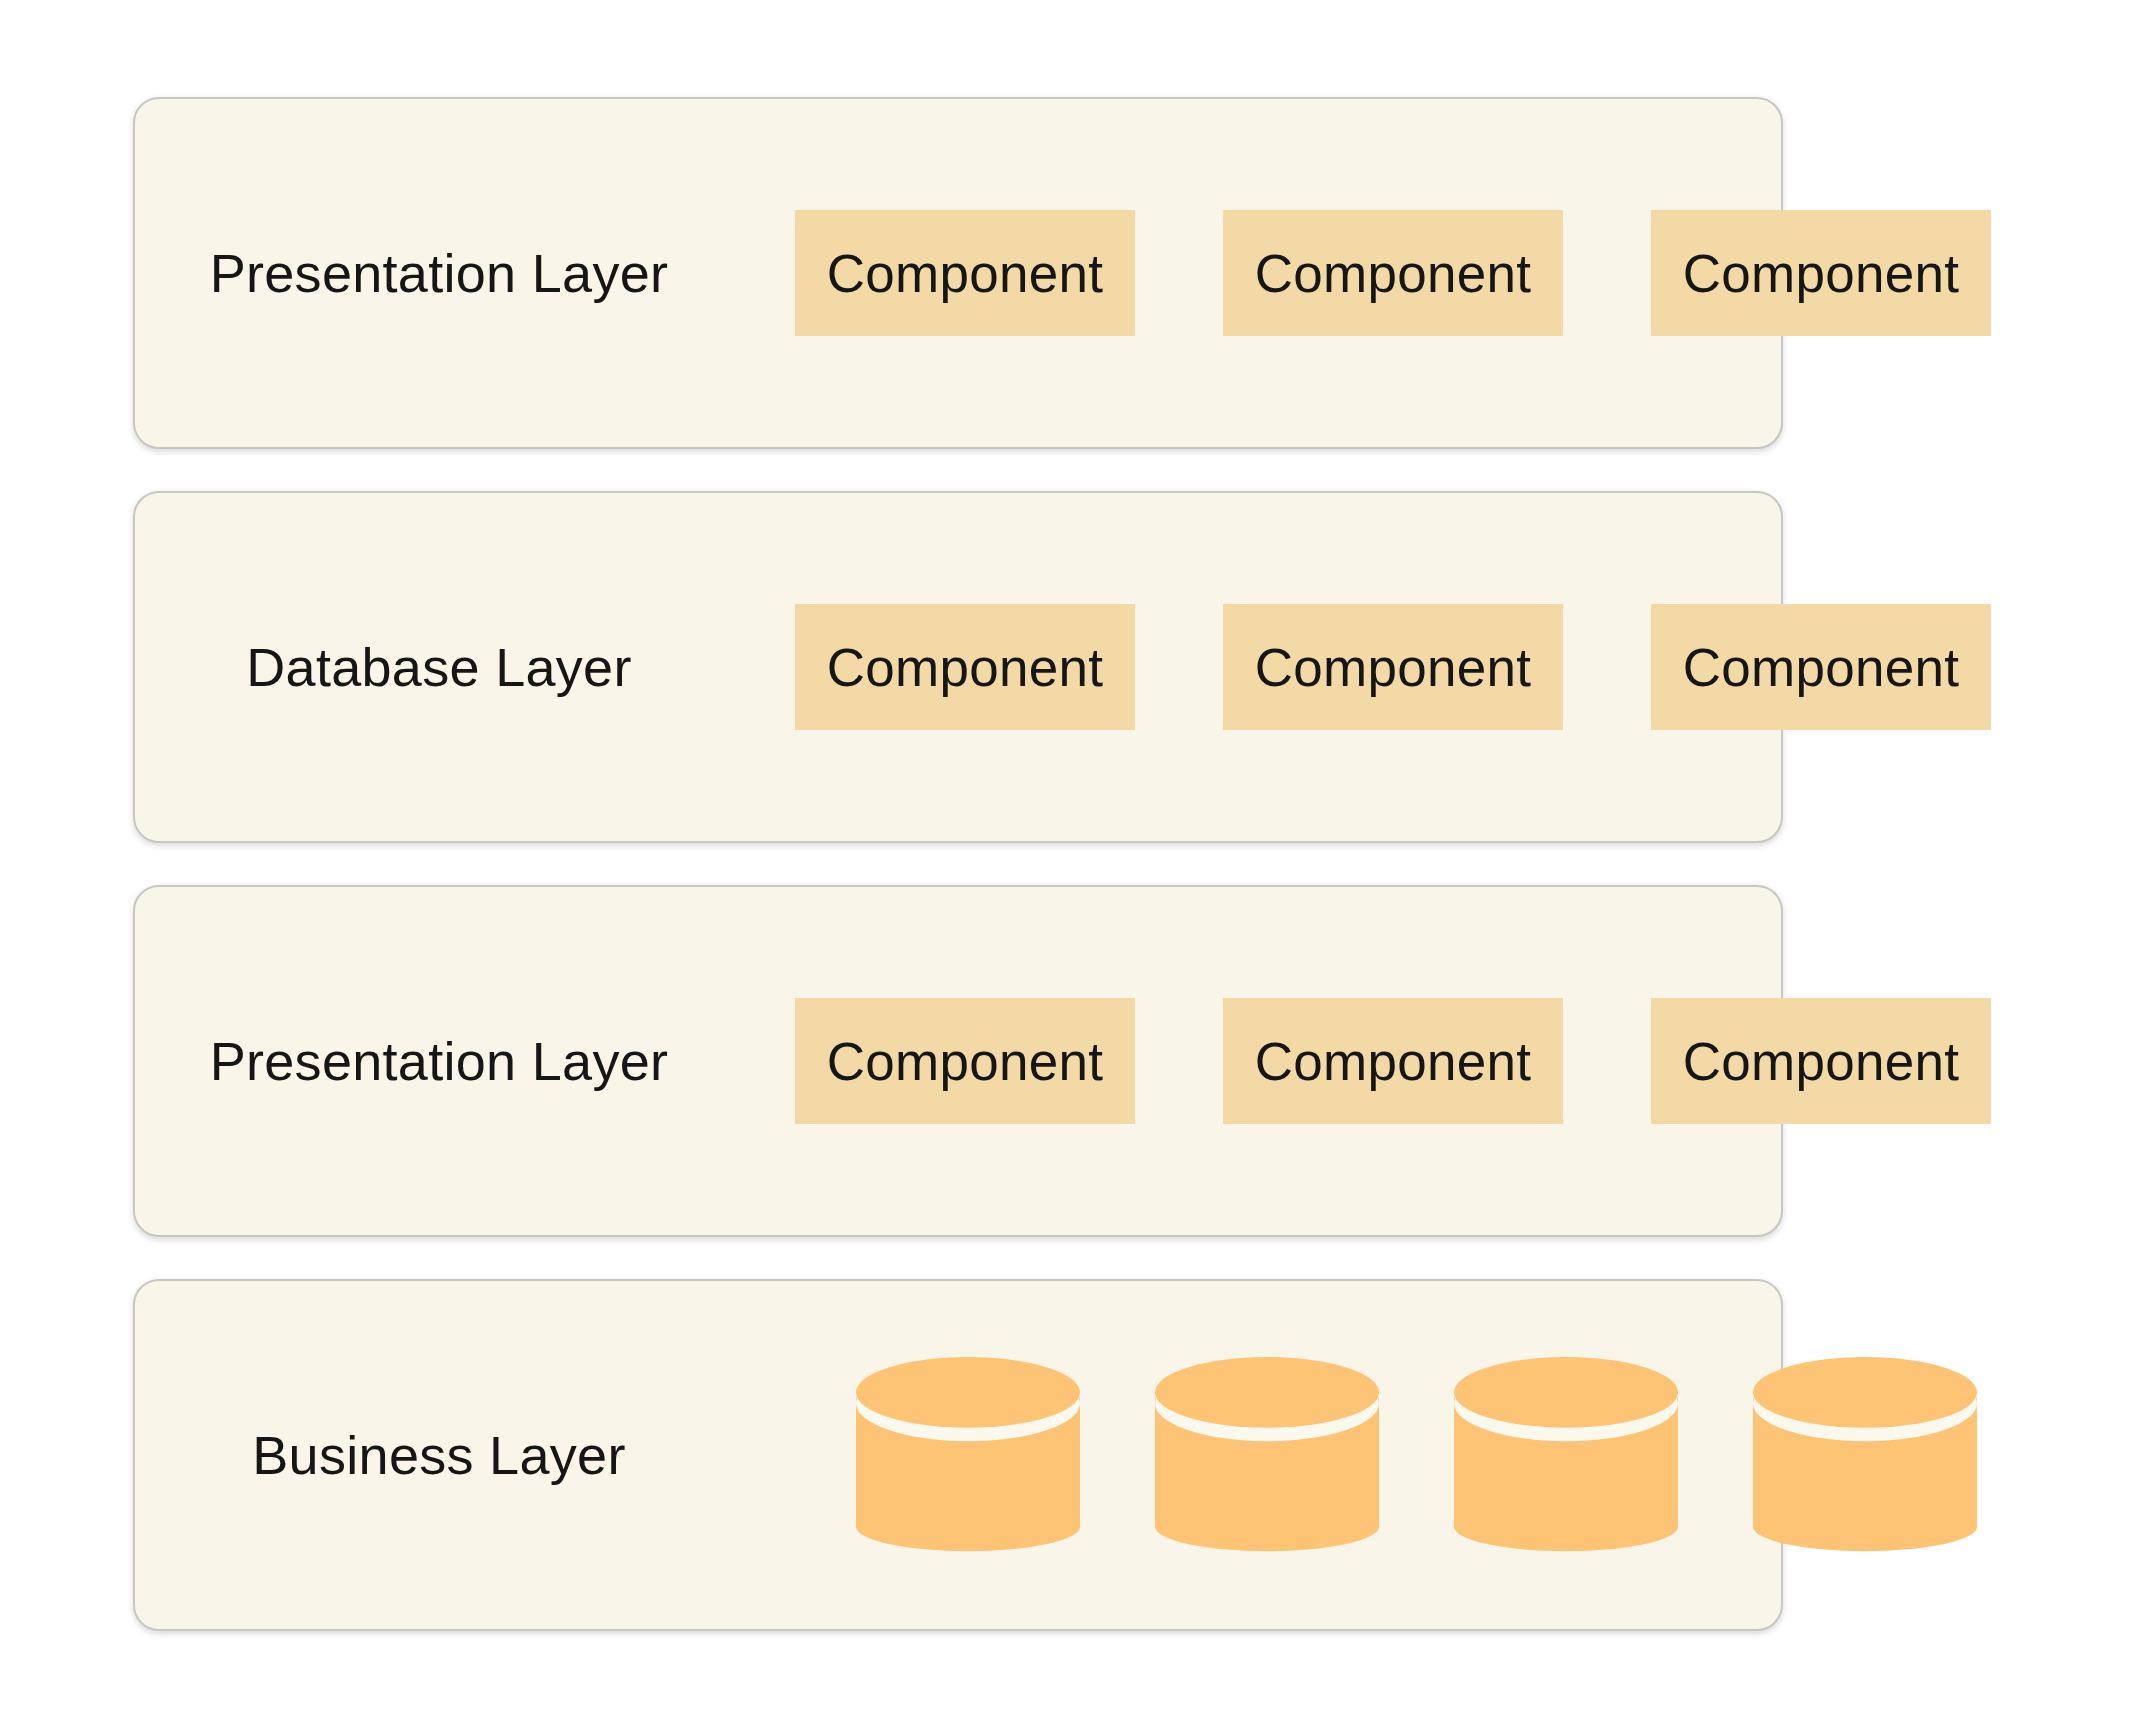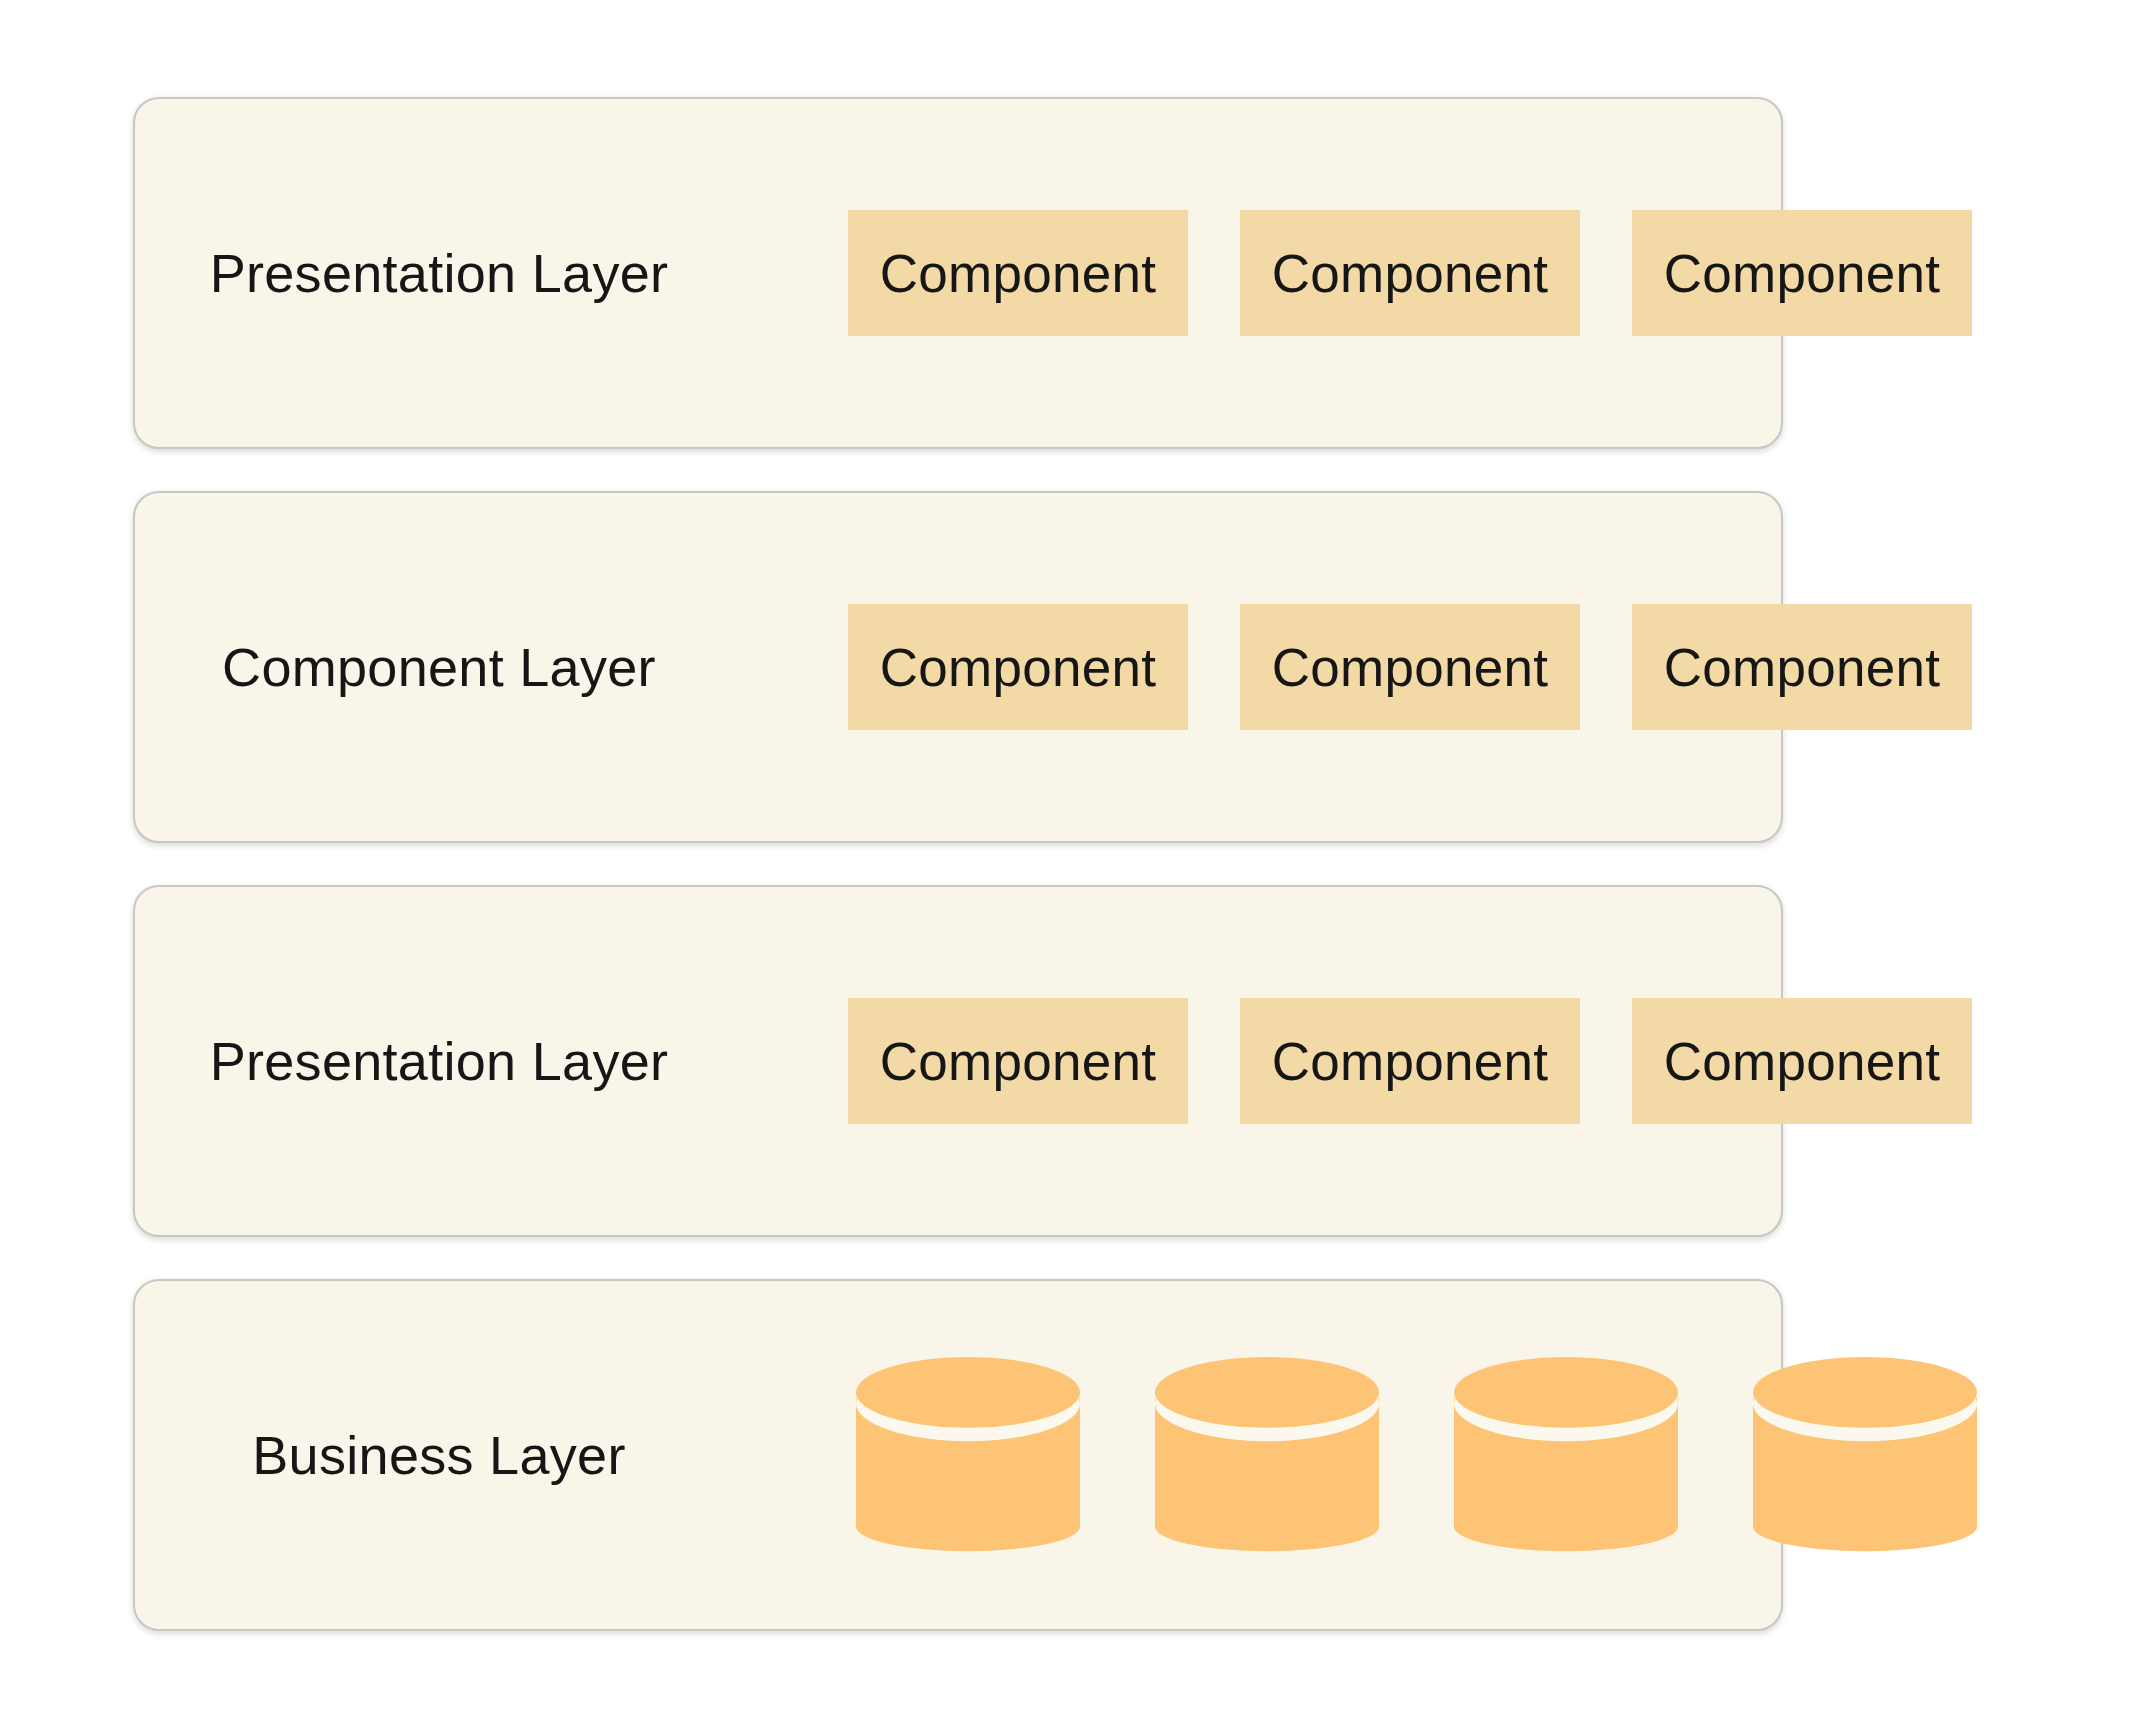--- a/index.html
+++ b/index.html
@@ -44,22 +44,22 @@
   }
   .layer-label{
     font-size:54px;
     letter-spacing:0.3px;
     color:var(--text-color);
     white-space:nowrap;
   }
   .items-row{
     display:flex;
     align-items:center;
-    gap:52px;
-    margin-left:105px;
+    gap:88px;
+    margin-left:52px;
   }
   .component{
     width:340px;height:126px;
     background:var(--component-fill);
     display:flex;align-items:center;justify-content:center;
   }
   .component span{
     font-size:53px;
     letter-spacing:0.3px;
     color:var(--text-color);
@@ -94,21 +94,21 @@
           <span>Component</span>
         </div>
         <div class="component">
           <span>Component</span>
         </div>
       </div>
     </section>
 
     <section class="panel">
       <div class="label-col">
-        <span class="layer-label">Component Layer</span>
+        <span class="layer-label">Database Layer</span>
       </div>
       <div class="items-row">
         <div class="component">
           <span>Component</span>
         </div>
         <div class="component">
           <span>Component</span>
         </div>
         <div class="component">
           <span>Component</span>

